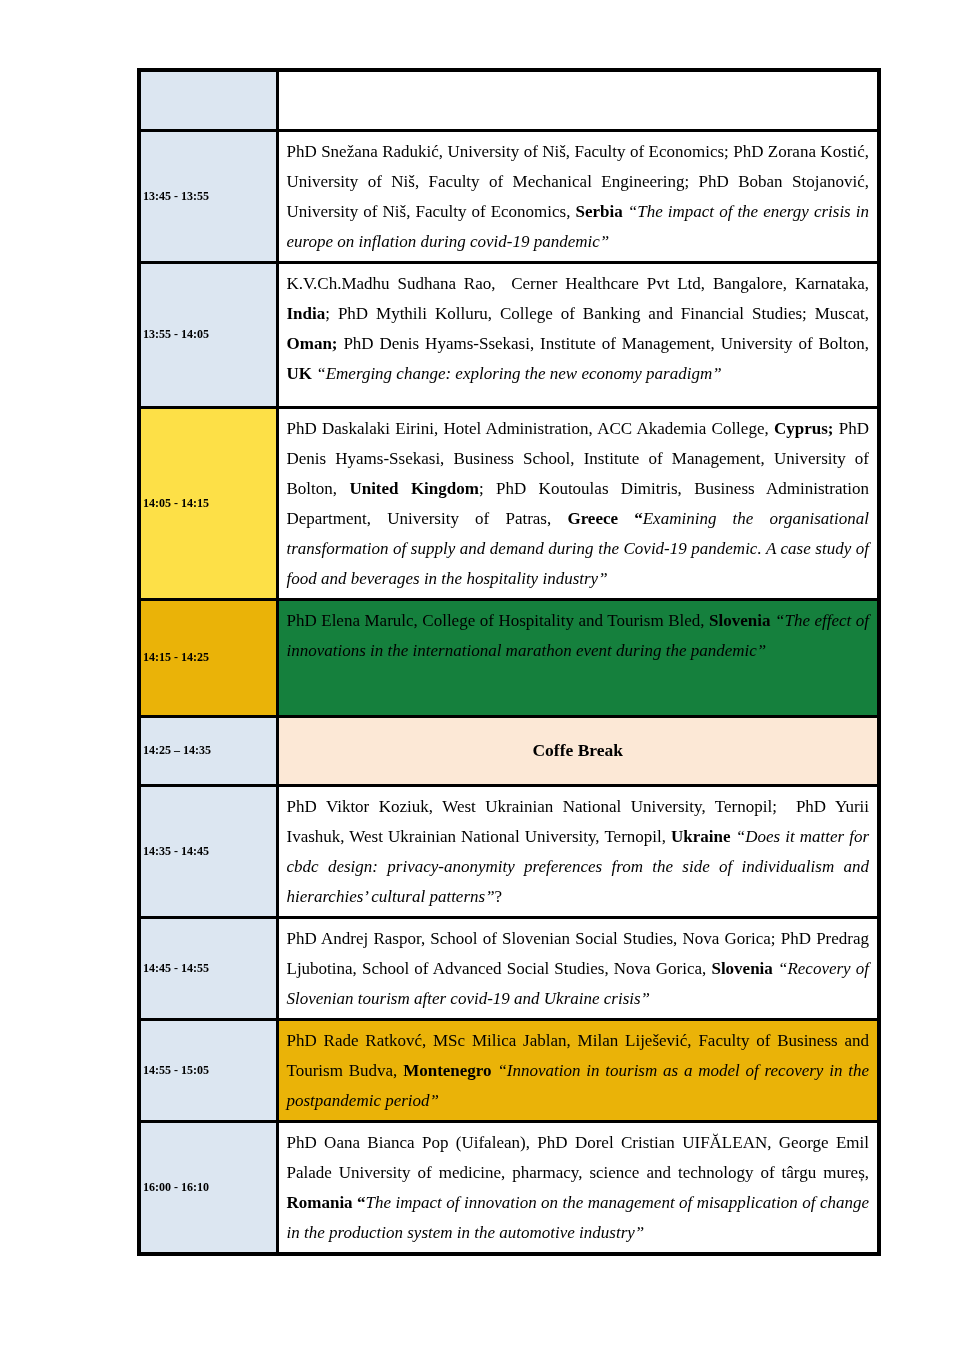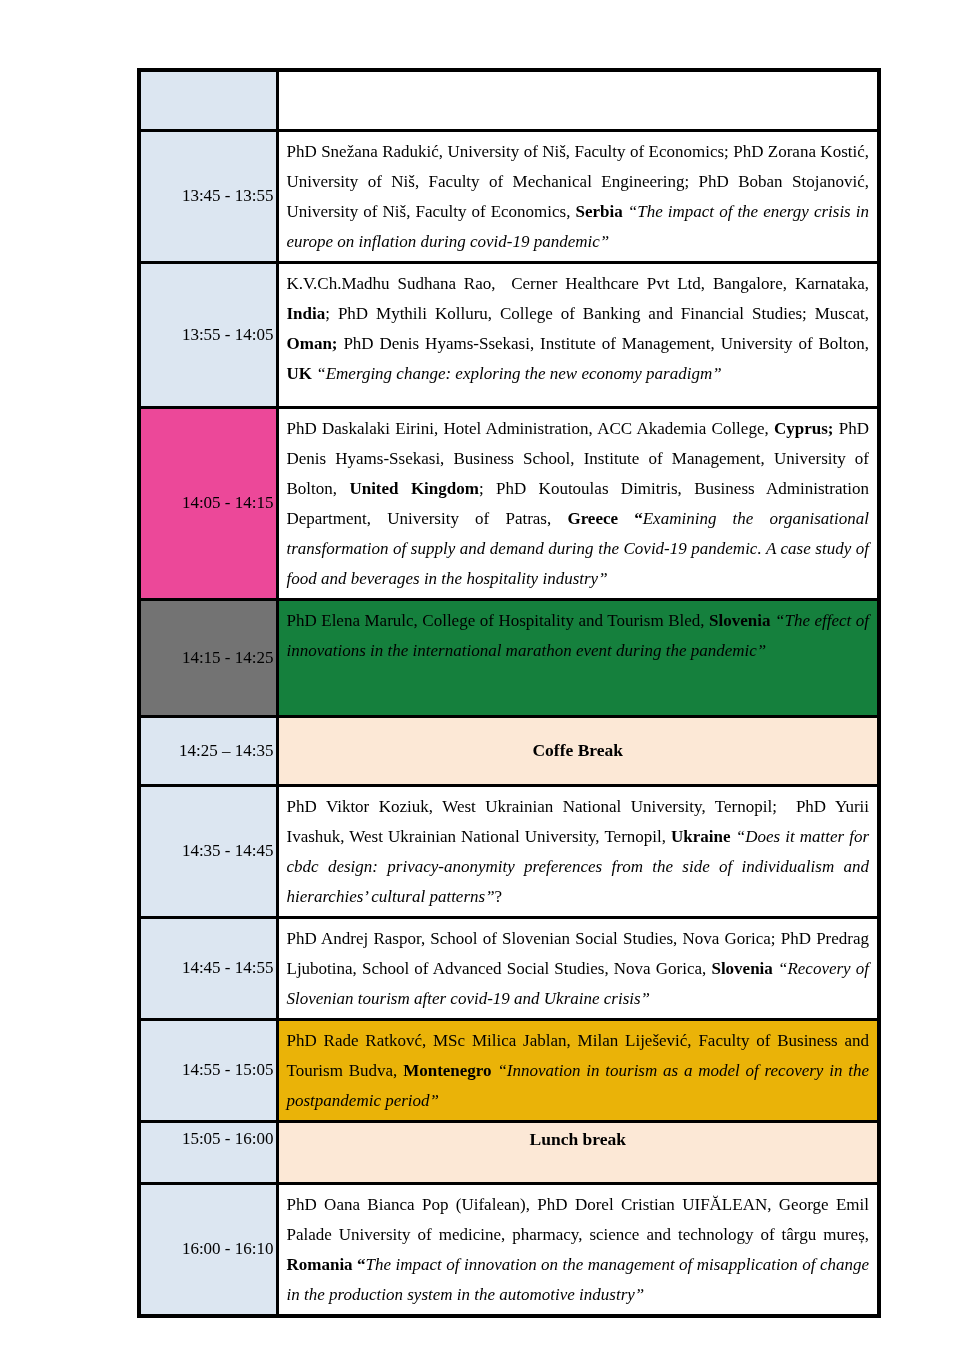--- a/index.html
+++ b/index.html
@@ -20,24 +20,24 @@
     border-collapse:collapse;
     table-layout:fixed;
     border:4px solid #000;
   }
   td{
     border:3px solid #000;
     overflow:hidden;
     word-wrap:break-word;
   }
   .time-cell{
-    font-weight:normal;
-    text-align:right;
+    font-weight:bold;
+    text-align:left;
     vertical-align:middle;
-    font-size:17px;
+    font-size:12px;
     padding:2px;
   }
   .content-cell{
     background:#ffffff;
     vertical-align:top;
     padding:5px 8px 4px 8px;
     text-align:justify;
     font-size:17px;
     line-height:30px;
   }
@@ -69,46 +69,42 @@
         </tr>
         <tr style="height: 110px;">
           <td class="time-cell" style="background: rgb(220, 230, 241);">13:45 - 13:55</td>
           <td class="content-cell" style="background: rgb(255, 255, 255);"><span class="run">PhD Snežana Radukić, University of Niš, Faculty of Economics; PhD Zorana Kostić, University of Niš, Faculty of Mechanical Engineering; PhD Boban Stojanović, University of Niš, Faculty of Economics, </span><span class="run b">Serbia</span><span class="run"> </span><span class="run i">“The impact of the energy crisis in europe on inflation during covid-19 pandemic”</span></td>
         </tr>
         <tr style="height: 145px;">
           <td class="time-cell" style="background: rgb(220, 230, 241);">13:55 - 14:05</td>
           <td class="content-cell" style="background: rgb(255, 255, 255);"><span class="run">K.V.Ch.Madhu Sudhana Rao,  Cerner Healthcare Pvt Ltd, Bangalore, Karnataka, </span><span class="run b">India</span><span class="run">; PhD Mythili Kolluru, College of Banking and Financial Studies; Muscat, </span><span class="run b">Oman;</span><span class="run"> PhD Denis Hyams-Ssekasi, Institute of Management, University of Bolton, </span><span class="run b">UK</span><span class="run"> </span><span class="run i">“Emerging change: exploring the new economy paradigm”</span></td>
         </tr>
         <tr style="height: 160px;">
-          <td class="time-cell" style="background: #ec4899; margin-top: 34px;">14:05 - 14:15</td>
+          <td class="time-cell" style="background: #fde047; margin-top: 34px;">14:05 - 14:15</td>
           <td class="content-cell" style="background: rgb(255, 255, 255);"><span class="run">PhD Daskalaki Eirini, Hotel Administration, ACC Akademia College, </span><span class="run b">Cyprus;</span><span class="run"> PhD Denis Hyams-Ssekasi, Business School, Institute of Management, University of Bolton, </span><span class="run b">United Kingdom</span><span class="run">; PhD Koutoulas Dimitris, Business Administration Department, University of Patras, </span><span class="run b">Greece “</span><span class="run i">Examining the organisational transformation of supply and demand during the Covid-19 pandemic. A case study of food and beverages in the hospitality industry”</span></td>
         </tr>
         <tr style="height: 117px;">
-          <td class="time-cell" style="background: #737373;">14:15 - 14:25</td>
+          <td class="time-cell" style="background: #eab308;">14:15 - 14:25</td>
           <td class="content-cell" style="background: #15803d;"><span class="run">PhD Elena Marulc, College of Hospitality and Tourism Bled, </span><span class="run b">Slovenia</span><span class="run"> </span><span class="run i">“The effect of innovations in the international marathon event during the pandemic”</span></td>
         </tr>
         <tr style="height: 69px;">
           <td class="time-cell" style="background: rgb(220, 230, 241);">14:25 – 14:35</td>
           <td class="break-cell" style="background: rgb(252, 232, 214);"><span>Coffe Break</span></td>
         </tr>
         <tr style="height: 114px;">
           <td class="time-cell" style="background: rgb(220, 230, 241); margin-top: 44px;">14:35 - 14:45</td>
           <td class="content-cell" style="background: rgb(255, 255, 255);"><span class="run">PhD Viktor Koziuk, West Ukrainian National University, Ternopil;  PhD Yurii Ivashuk, West Ukrainian National University, Ternopil, </span><span class="run b">Ukraine</span><span class="run"> </span><span class="run i">“Does it matter for cbdc design: privacy-anonymity preferences from the side of individualism and hierarchies’ cultural patterns”</span><span class="run">?</span></td>
         </tr>
         <tr style="height: 95px;">
           <td class="time-cell" style="background: rgb(220, 230, 241);">14:45 - 14:55</td>
           <td class="content-cell" style="background: rgb(255, 255, 255);"><span class="run">PhD Andrej Raspor, School of Slovenian Social Studies, Nova Gorica; PhD Predrag Ljubotina, School of Advanced Social Studies, Nova Gorica, </span><span class="run b">Slovenia</span><span class="run"> </span><span class="run i">“Recovery of Slovenian tourism after covid-19 and Ukraine crisis”</span></td>
         </tr>
         <tr style="height: 90px;">
           <td class="time-cell" style="background: rgb(220, 230, 241);">14:55 - 15:05</td>
           <td class="content-cell" style="background: #eab308;"><span class="run">PhD Rade Ratkovć, MSc Milica Jablan, Milan Liješević, Faculty of Business and Tourism Budva, </span><span class="run b">Montenegro</span><span class="run"> </span><span class="run i">“Innovation in tourism as a model of recovery in the postpandemic period”</span></td>
         </tr>
-        <tr style="height: 62px;">
-          <td class="time-cell v-top" style="background: rgb(220, 230, 241);">15:05 - 16:00</td>
-          <td class="break-cell v-top" style="background: rgb(252, 232, 214);"><span>Lunch break</span></td>
-        </tr>
         <tr style="height: 120px;">
           <td class="time-cell" style="background: rgb(220, 230, 241);">16:00 - 16:10</td>
           <td class="content-cell" style="background: rgb(255, 255, 255);"><span class="run">PhD Oana Bianca Pop (Uifalean), PhD Dorel Cristian UIFĂLEAN, George Emil Palade University of medicine, pharmacy, science and technology of târgu mureș, </span><span class="run b">Romania “</span><span class="run i">The impact of innovation on the management of misapplication of change in the production system in the automotive industry”</span></td>
         </tr>
       </tbody>
   </table>
 </div>
 
 </body></html>

